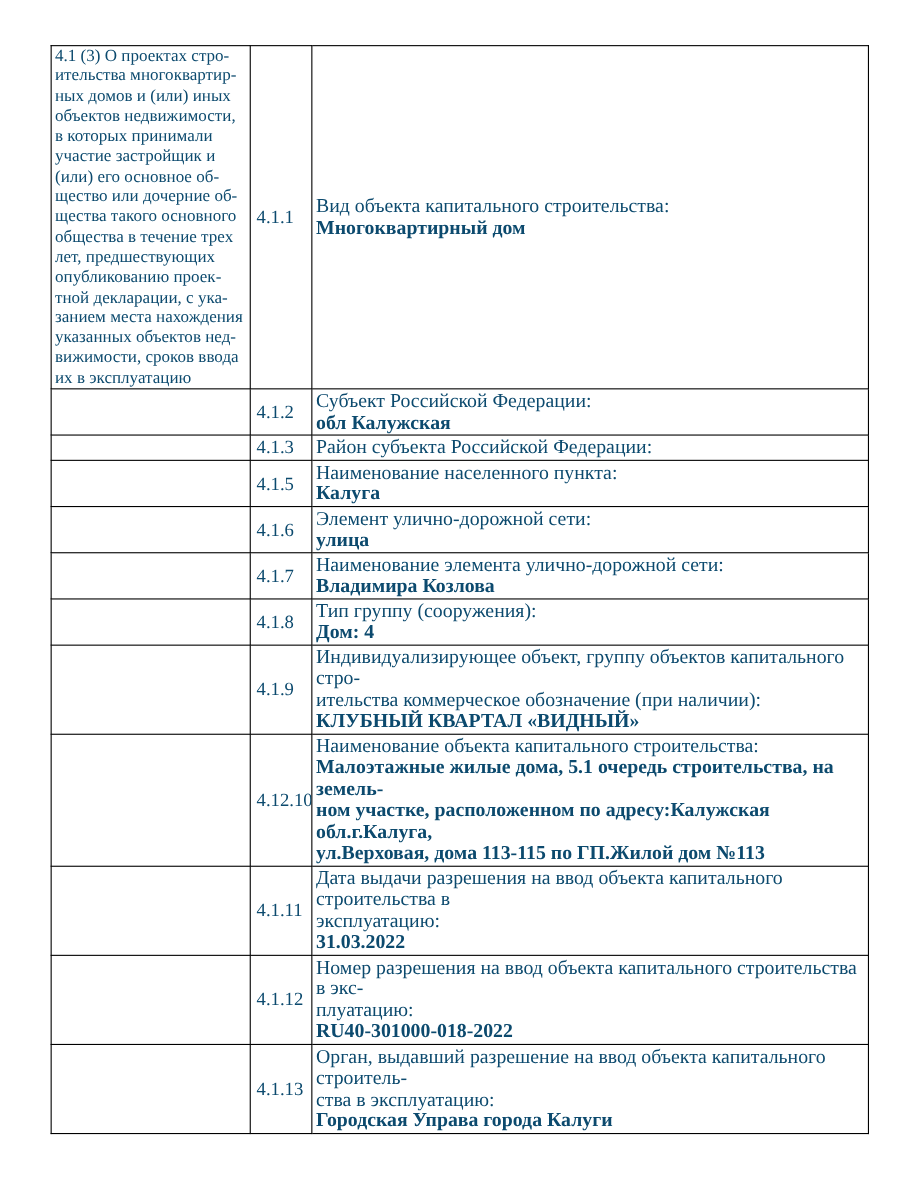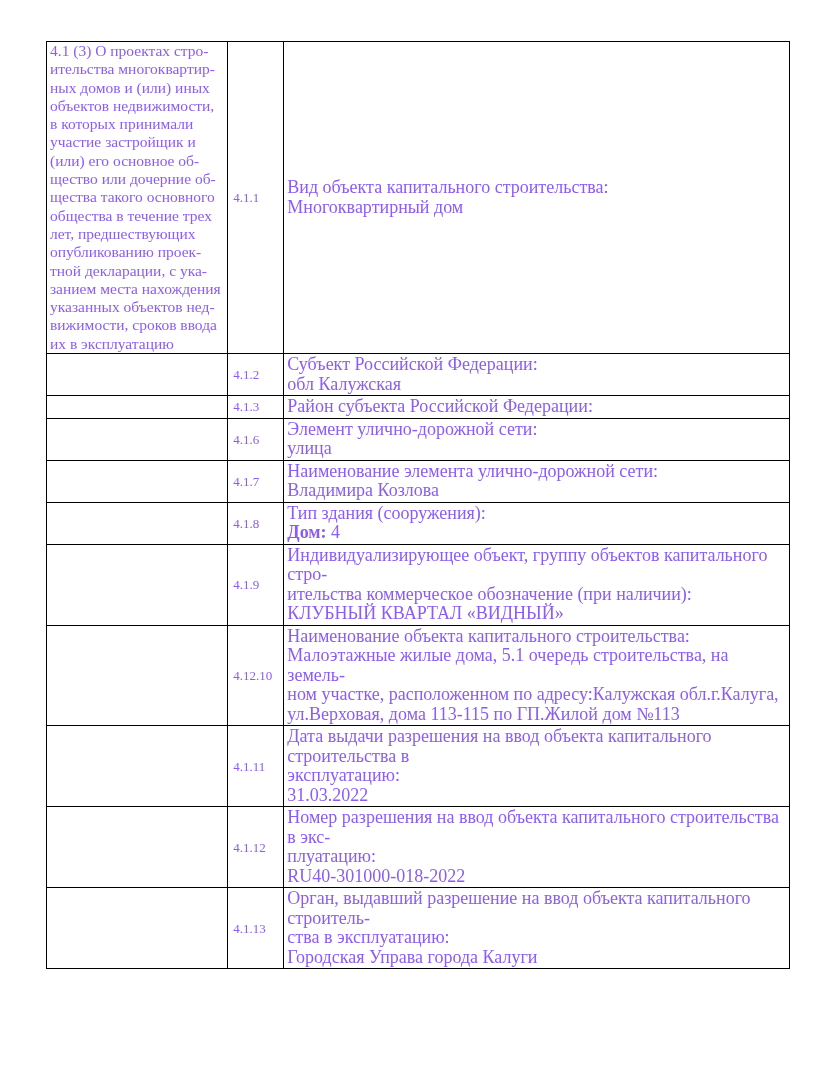--- a/index.html
+++ b/index.html
@@ -5,21 +5,21 @@
   html, body {
     margin: 0;
     padding: 0;
     background: #ffffff;
   }
   .page {
     position: relative;
     width: 835px;
     height: 1080px;
     background: #ffffff;
-    color: #8b5cf6;
+    color: #0c4a6e;
     font-family: "Liberation Serif", serif;
     overflow: hidden;
   }
   table.decl {
     position: absolute;
     left: 46px;
     top: 41px;
     border-collapse: collapse;
     table-layout: fixed;
     width: 744px;
@@ -33,40 +33,40 @@
     vertical-align: top;
     padding: 0 2px 0 3px;
     font-size: 15.5px;
     line-height: 18.3px;
     white-space: pre-line;
   }
   td.num {
     width: 56px;
     vertical-align: middle;
     padding: 0 16px 0 5px;
-    font-size: 13px;
+    font-size: 17px;
     line-height: 19px;
   }
   td.cnt {
     width: 505px;
     vertical-align: middle;
     padding: 1px 2px 1px 3px;
     font-size: 18px;
     line-height: 19.5px;
   }
   .lbl {
     display: block;
     white-space: pre-line;
   }
   .pre {
     white-space: pre-line;
     font-weight: bold;
   }
   .val {
-    font-weight: normal;
+    font-weight: bold;
     white-space: pre-line;
   }
 </style>
 </head>
 <body>
 
 <div class="page">
   <table class="decl">
     <colgroup>
       <col style="width:181px">
@@ -109,42 +109,49 @@
 
     <tr style="height:20px">
       <td class="desc"></td>
       <td class="num"><span>4.1.3</span></td>
       <td class="cnt">
         <span class="lbl">Район субъекта Российской Федерации:</span>
       </td>
     </tr>
 
 
-
     <tr style="height:42px">
       <td class="desc"></td>
+      <td class="num"><span>4.1.5</span></td>
+      <td class="cnt">
+        <span class="lbl">Наименование населенного пункта:</span><b class="val">Калуга</b>
+      </td>
+    </tr>
+
+    <tr style="height:42px">
+      <td class="desc"></td>
       <td class="num"><span>4.1.6</span></td>
       <td class="cnt">
         <span class="lbl">Элемент улично-дорожной сети:</span><b class="val">улица</b>
       </td>
     </tr>
 
     <tr style="height:38px">
       <td class="desc"></td>
       <td class="num"><span>4.1.7</span></td>
       <td class="cnt">
         <span class="lbl">Наименование элемента улично-дорожной сети:</span><b class="val">Владимира Козлова</b>
       </td>
     </tr>
 
     <tr style="height:38px">
       <td class="desc"></td>
       <td class="num"><span>4.1.8</span></td>
       <td class="cnt">
-        <span class="lbl">Тип здания (сооружения):</span><span class="pre">Дом: </span><b class="val">4</b>
+        <span class="lbl">Тип группу (сооружения):</span><span class="pre">Дом: </span><b class="val">4</b>
       </td>
     </tr>
 
     <tr style="height:62px">
       <td class="desc"></td>
       <td class="num"><span>4.1.9</span></td>
       <td class="cnt">
         <span class="lbl">Индивидуализирующее объект, группу объектов капитального стро-
 ительства коммерческое обозначение (при наличии):</span><b class="val">КЛУБНЫЙ КВАРТАЛ «ВИДНЫЙ»</b>
       </td>

